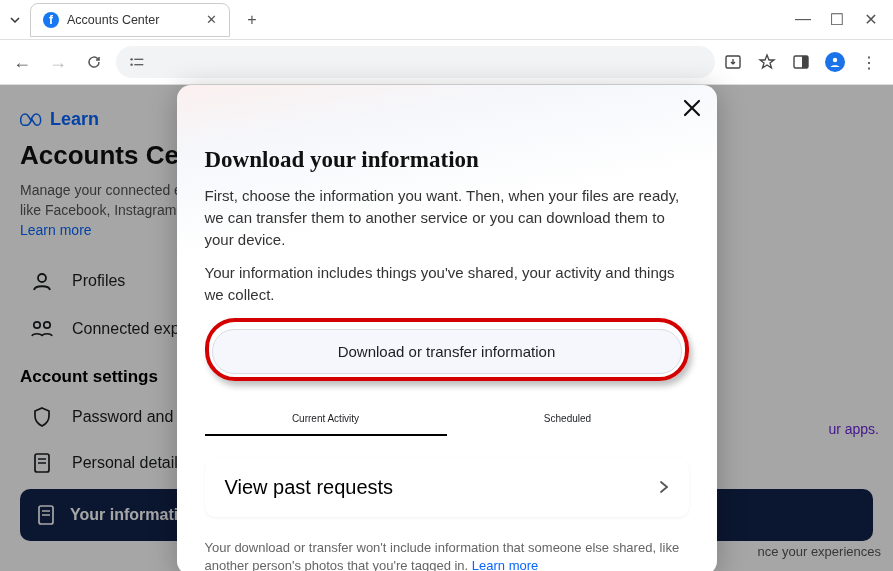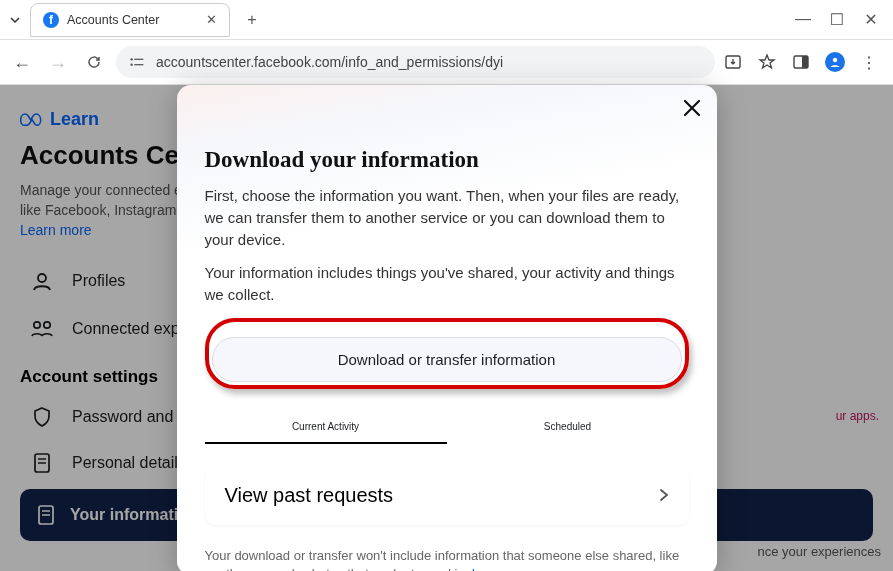--- a/index.html
+++ b/index.html
@@ -35,30 +35,30 @@
   .meta-logo svg { width:24px; height:16px; }
   .page-title { font-size:26px; font-weight:700; color:#111; margin-bottom:10px; }
   .page-desc { font-size:14px; color:#555; max-width:540px; line-height:1.4; }
   .learn-more { color:#0866ff; font-size:14px; cursor:pointer; display:inline-block; margin-top:2px; }
   
   .sidebar-list { margin-top:30px; display:flex; flex-direction:column; gap:24px; }
   .sidebar-item { display:flex; align-items:center; gap:18px; font-size:16px; color:#1c1e21; cursor:pointer; padding-left:10px; }
   .sidebar-icon { width:24px; height:24px; display:flex; align-items:center; justify-content:center; }
   .section-heading { font-size:17px; font-weight:700; margin-top:26px; margin-bottom:18px; }
   .info-card { margin-top:14px; background:#12234a; color:#fff; border-radius:10px; padding:14px 14px; display:flex; gap:12px; align-items:center; }
-  .right-ghost { position:absolute; right:14px; top:324px; font-size:12px; color:#be185d; }
+  .right-ghost { position:absolute; right:14px; top:336px; font-size:14px; color:#6d28d9; }
   .right-ghost2 { position:absolute; right:12px; bottom:12px; font-size:13px; color:#555; }
 
   
   .modal { position:absolute; left:50%; top:85px; transform:translateX(-50%); width:540px; background:#fff; border-radius:14px; z-index:10; padding: 20px 28px 18px 28px; max-height: 490px; overflow:hidden;
     background: linear-gradient(170deg, #fbf0ef 0%, #f5f7fb 12%, #ffffff 30%); box-shadow: 0 4px 28px rgba(0,0,0,0.25);}
   .modal-close { position:absolute; top:12px; right:14px; font-size:24px; cursor:pointer; color:#111; font-weight:300; line-height:1; }
   .modal h1 { font-size:23px; font-weight:800; margin: 42px 0 12px 0; color:#111;font-family:Liberation Serif, serif; }
   .modal p { font-size:15px; color:#333; line-height:1.45; margin-bottom:12px; }
-  .dl-btn { width:100%; padding: 13px; text-align:center; background:#f5f7fc; border:1px solid #d9dce3; border-radius:22px; font-size:15px; color:#1c1e21; cursor:pointer; margin-top:12px; }
+  .dl-btn { width:100%; padding: 13px; text-align:center; background:#f5f7fc; border:1px solid #d9dce3; border-radius:22px; font-size:15px; color:#1c1e21; cursor:pointer; margin-top:4px; }
   .highlight-ring { border: 4px solid #d40000; border-radius: 30px; padding:3px; margin-top:6px; box-shadow: 3px 5px 6px rgba(0,0,0,0.25);}
   .tabs-row { display:flex; margin-top:22px; }
   .tab-item { flex:1; text-align:center; padding:10px 0; font-size:10px; cursor:pointer; color:#1c1e21; }
   .tab-item.active { border-bottom: 2px solid #000; font-weight:500; }
   .list-row { margin-top:22px; background:#fff; border-radius:10px; padding:18px 20px; display:flex; align-items:center; justify-content:space-between; box-shadow: 0 1px 3px rgba(0,0,0,0.06); font-size:20px; cursor:pointer;}
   .footnote { font-size:13px; color:#666; margin-top:22px; line-height:1.4; }
   .footnote a { color:#0866ff; text-decoration:none; }
   svg { display:block; }
 </style>
 </head>
@@ -96,21 +96,20 @@
   </div>
   <div class="url-box">
     <span class="site-icon">
       <svg width="18" height="14" viewBox="0 0 20 14">
           <circle cx="4" cy="4" r="1.3" fill="#555"></circle>
           <rect x="7" y="3.3" width="10" height="1.4" fill="#555"></rect>
           <circle cx="4" cy="10" r="1.3" fill="#555"></circle>
           <rect x="7" y="9.3" width="10" height="1.4" fill="#555"></rect>
         </svg>
     </span>
-    <span class="url-text">accountscenter.facebook.com/info_and_permissions/dyi</span>
   </div>
   <div class="addr-right">
     <span class="icon-btn">
       <svg width="18" height="18" viewBox="0 0 18 18">
           <rect x="2" y="3" width="14" height="12" rx="1.5" stroke="#444" stroke-width="1.4" fill="none"></rect>
           <path d="M9 6v5m0 0l-2-2m2 2l2-2" stroke="#444" stroke-width="1.3" fill="none"></path>
         </svg>
     </span>
     <span class="icon-btn">
       <svg width="18" height="18" viewBox="0 0 18 18">

